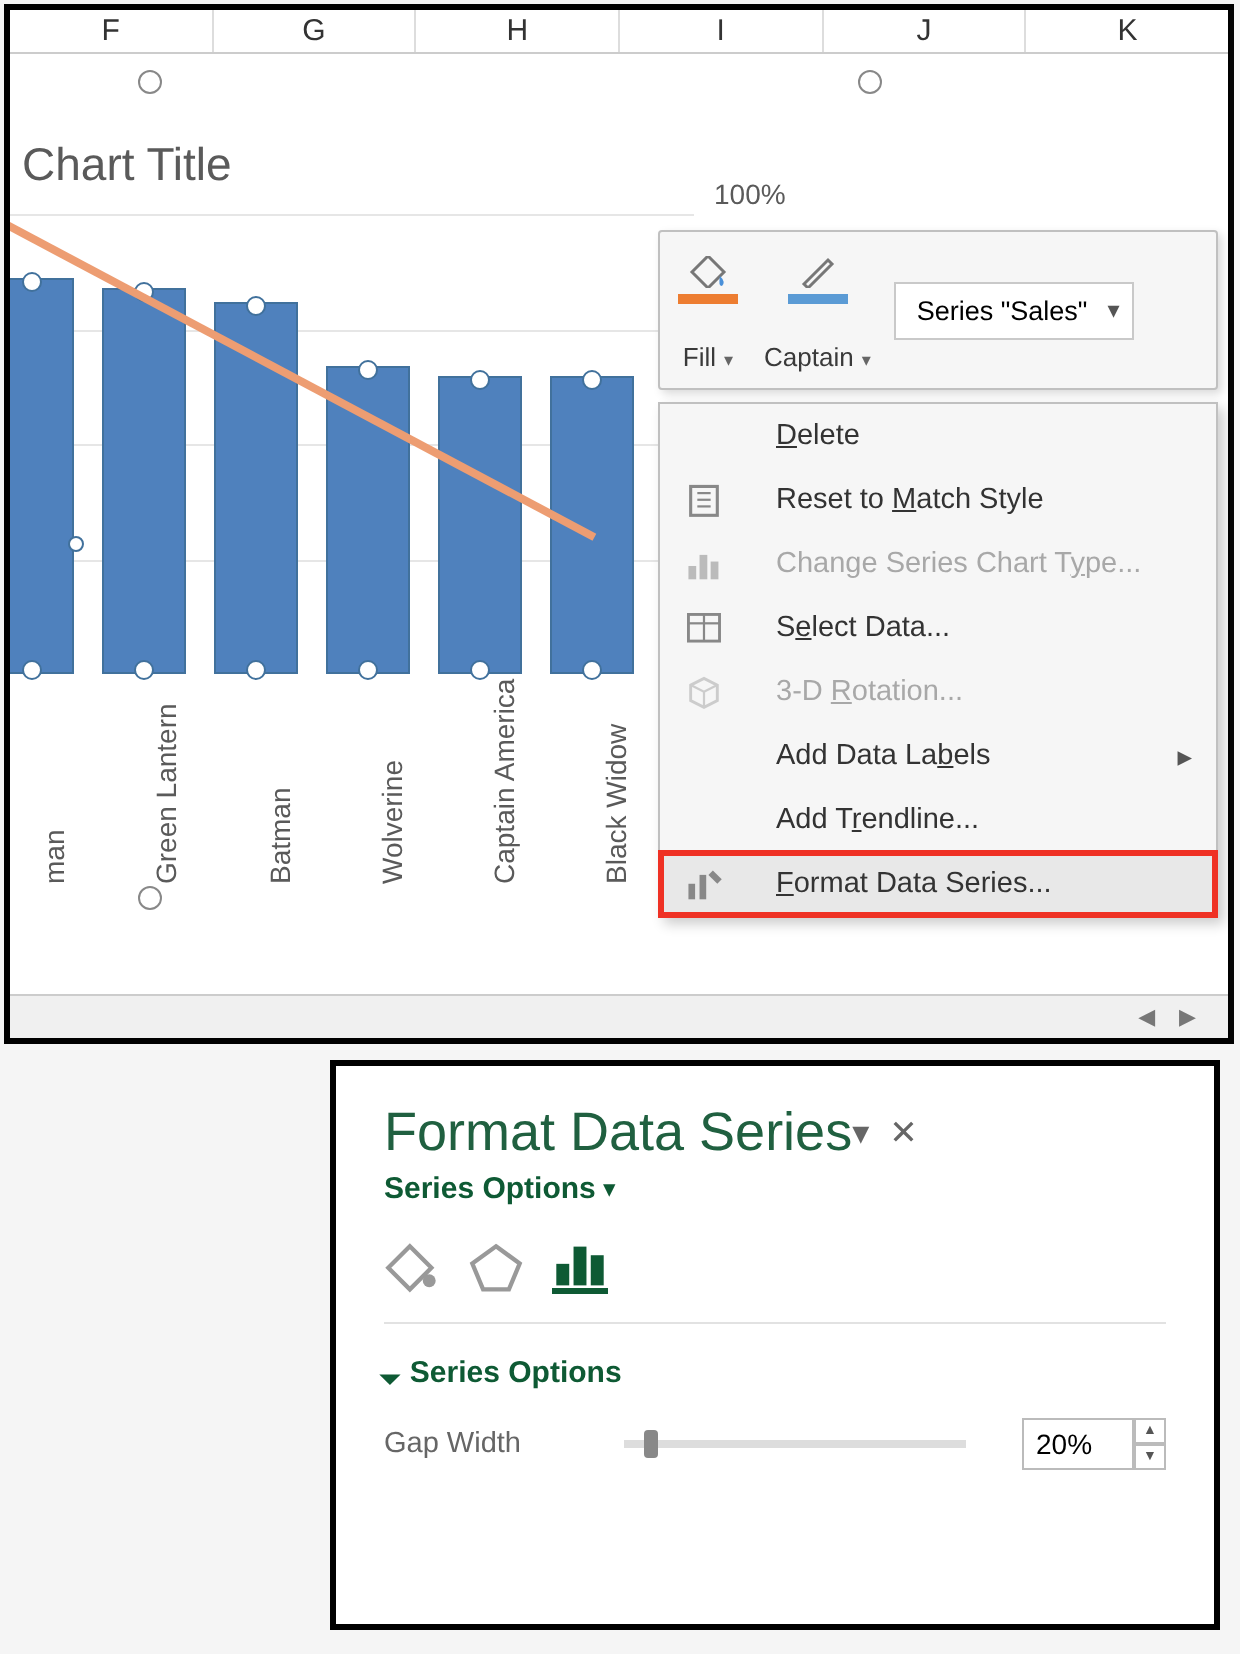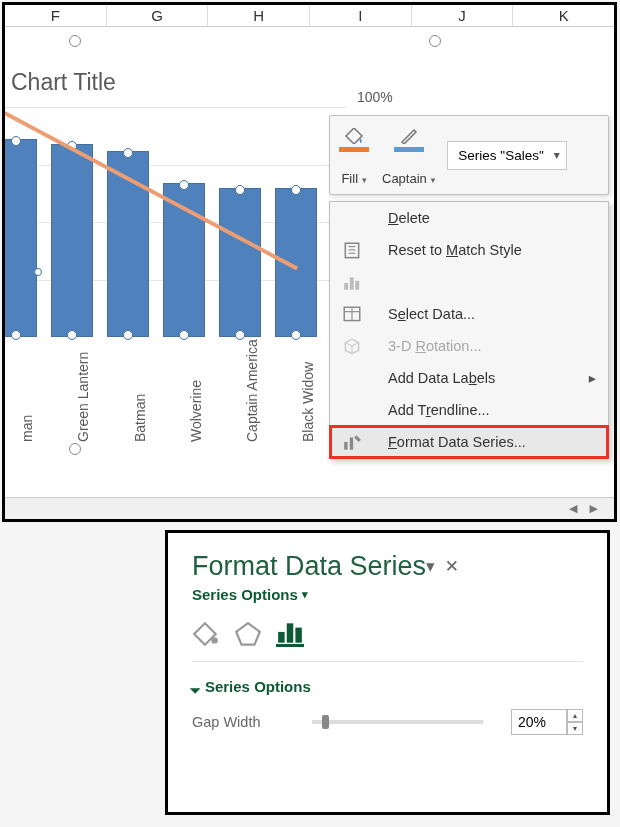--- a/index.html
+++ b/index.html
@@ -184,20 +184,21 @@
             <line x1="6" y1="11" x2="12" y2="11" stroke="#888"></line>
           </svg></span>
         <span>Reset to <span class="ul">M</span>atch Style</span>
       </div>
       <div class="ctx-item disabled">
         <span class="ctx-icon"><svg viewBox="0 0 18 16">
             <rect x="2" y="9" width="3.5" height="6" fill="#bbb"></rect>
             <rect x="7" y="4" width="3.5" height="11" fill="#bbb"></rect>
             <rect x="12" y="7" width="3.5" height="8" fill="#bbb"></rect>
           </svg></span>
+        <span>Change Series Chart T<span class="ul">y</span>pe...</span>
       </div>
       <div class="ctx-item">
         <span class="ctx-icon"><svg viewBox="0 0 18 16">
             <rect x="2" y="2" width="14" height="12" fill="none" stroke="#888" stroke-width="1.3"></rect>
             <line x1="2" y1="6" x2="16" y2="6" stroke="#888"></line>
             <line x1="9" y1="2" x2="9" y2="14" stroke="#888"></line>
           </svg></span>
         <span>S<span class="ul">e</span>lect Data...</span>
       </div>
       <div class="ctx-item disabled">

